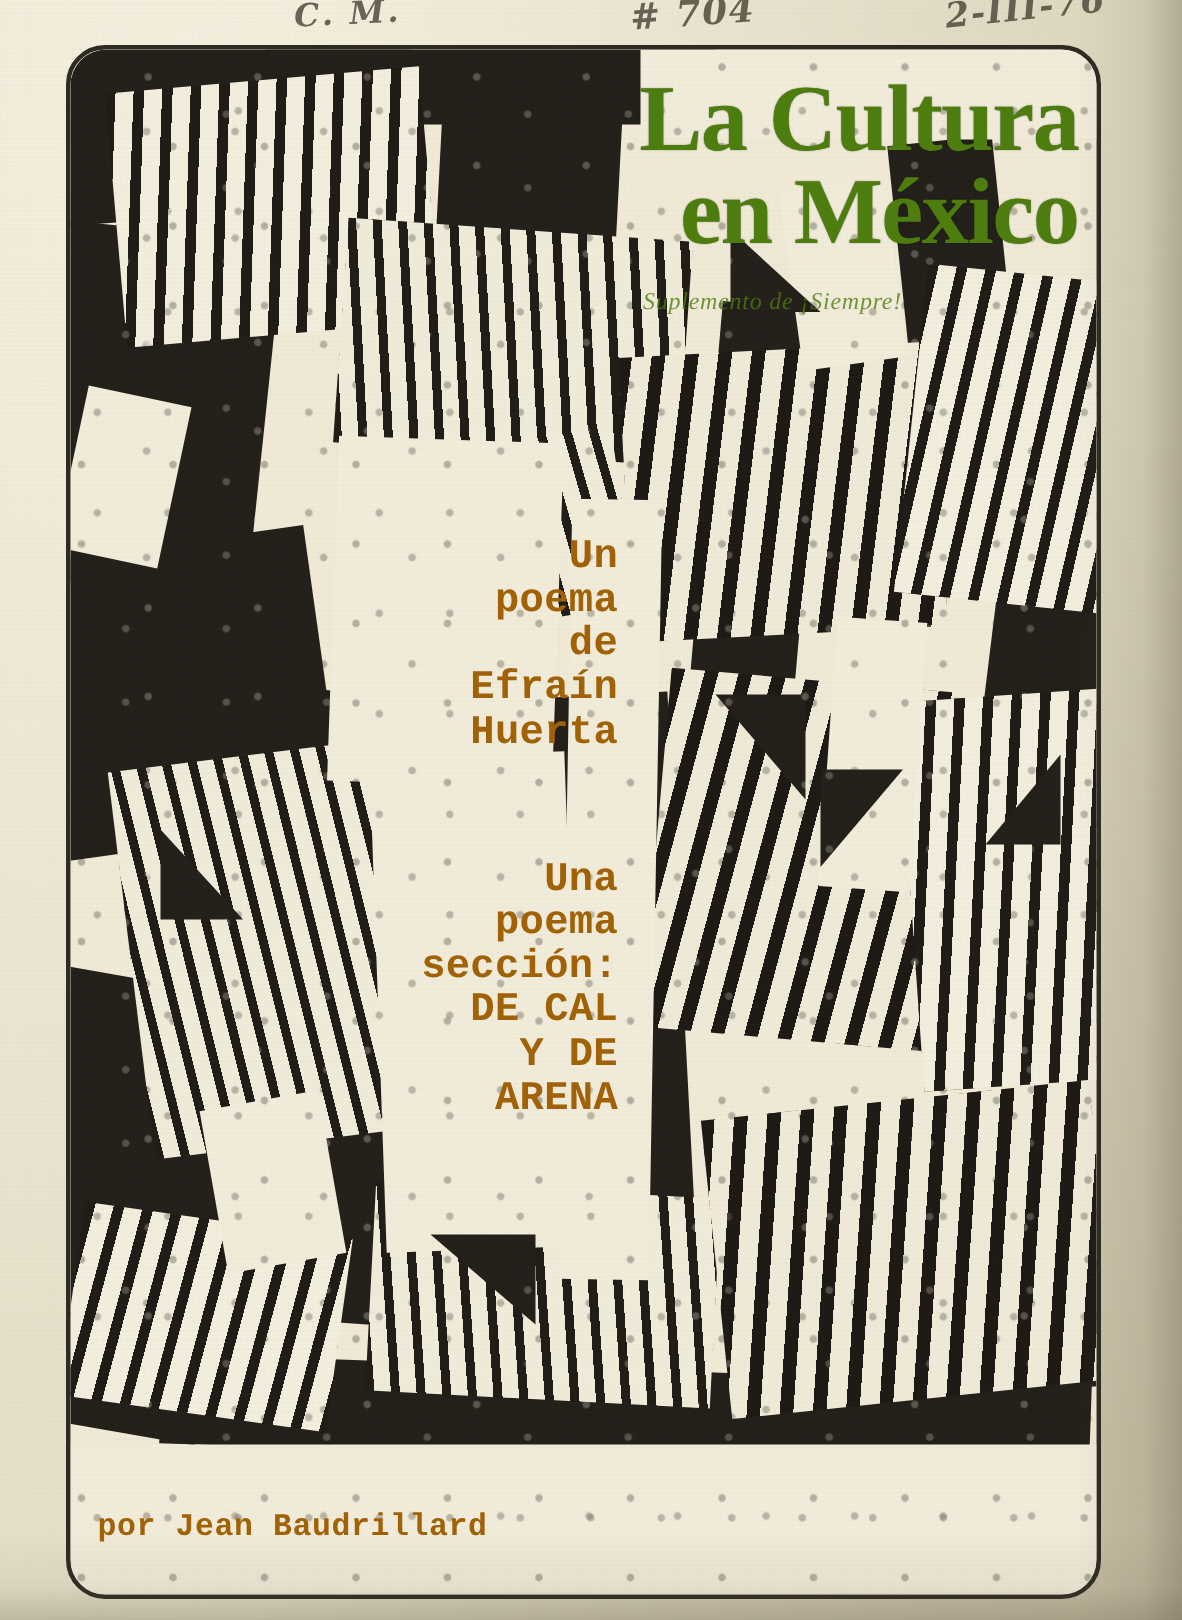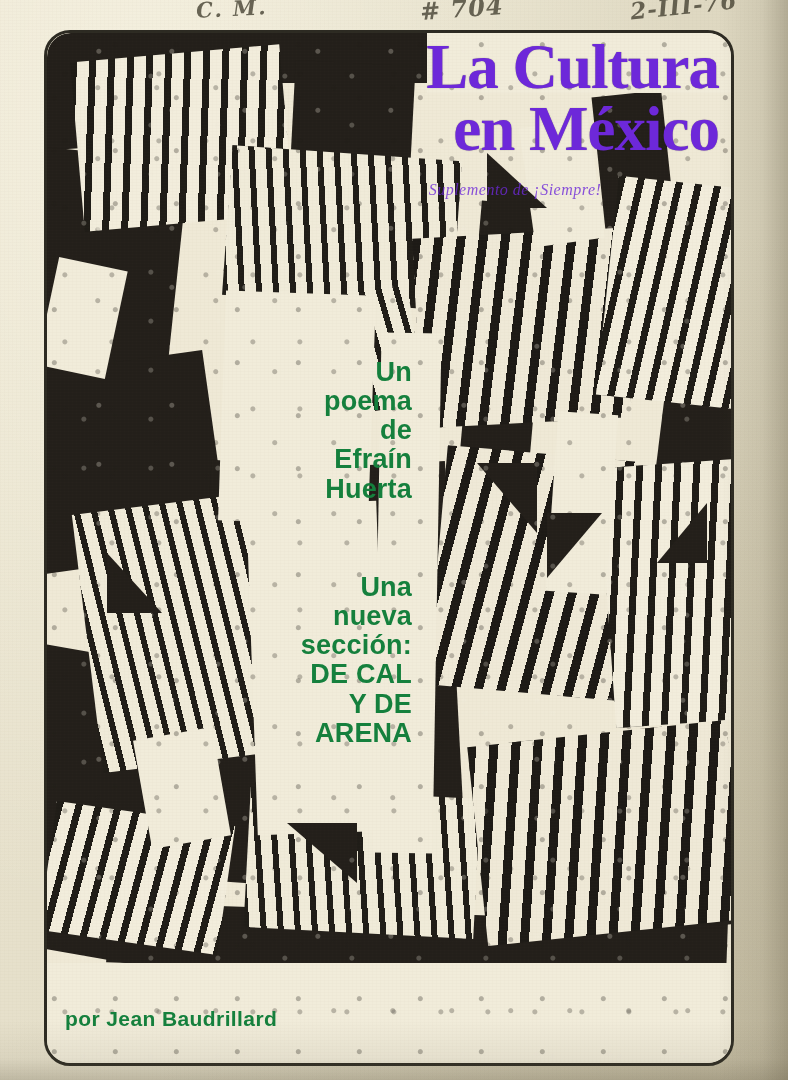--- a/index.html
+++ b/index.html
@@ -138,25 +138,25 @@
       radial-gradient(circle at 71% 31%, rgba(240,235,220,0.5) 0 2px, rgba(0,0,0,0) 3px),
       radial-gradient(circle at 86% 77%, rgba(35,31,26,0.5) 0 2px, rgba(0,0,0,0) 3px),
       radial-gradient(circle at 55% 88%, rgba(240,235,220,0.45) 0 2px, rgba(0,0,0,0) 3px);
     background-size: 61px 53px, 47px 67px, 73px 59px, 59px 71px, 67px 49px;
   }
 
   
   #masthead {
     position: absolute;
     right: 12px;
-    top: 6px;
+    top: 18px;
     width: 392px;
     text-align: right;
     font-family: "Liberation Serif", serif;
-    color: #6d28d9;
+    color: #4d7c0f;
     line-height: 0.92;
     z-index: 6;
   }
   #masthead .line1,
   #masthead .line2 {
     font-size: 63px;
     font-weight: bold;
     letter-spacing: -1px;
     text-shadow: 0 0 1px rgba(35,31,26,0.5);
   }
@@ -170,23 +170,23 @@
     opacity: 0.8;
     mix-blend-mode: multiply;
     text-align: center;
     padding-right: 16px;
   }
 
   
   .copy {
     position: absolute;
     z-index: 7;
-    color: #15803d;
+    color: #a16207;
     font-weight: bold;
-    font-family: Liberation Sans, sans-serif;
+    font-family: Liberation Mono, monospace;
     line-height: 1.08;
     letter-spacing: 0.2px;
   }
   #blurb-poem {
     left: 215px;
     top: 325px;
     width: 150px;
     text-align: right;
     font-size: 27px;
   }
@@ -285,21 +285,21 @@
       <div class="copy" id="blurb-poem">
         <div>Un
 poema
 de
 Efraín
 Huerta</div>
       </div>
 
       <div class="copy" id="blurb-section">
         <div>Una
-nueva
+poema
 sección:
 DE CAL
 Y DE
 ARENA</div>
       </div>
 
 
       <div class="copy" id="byline">
         <div>por Jean Baudrillard</div>
       </div>

